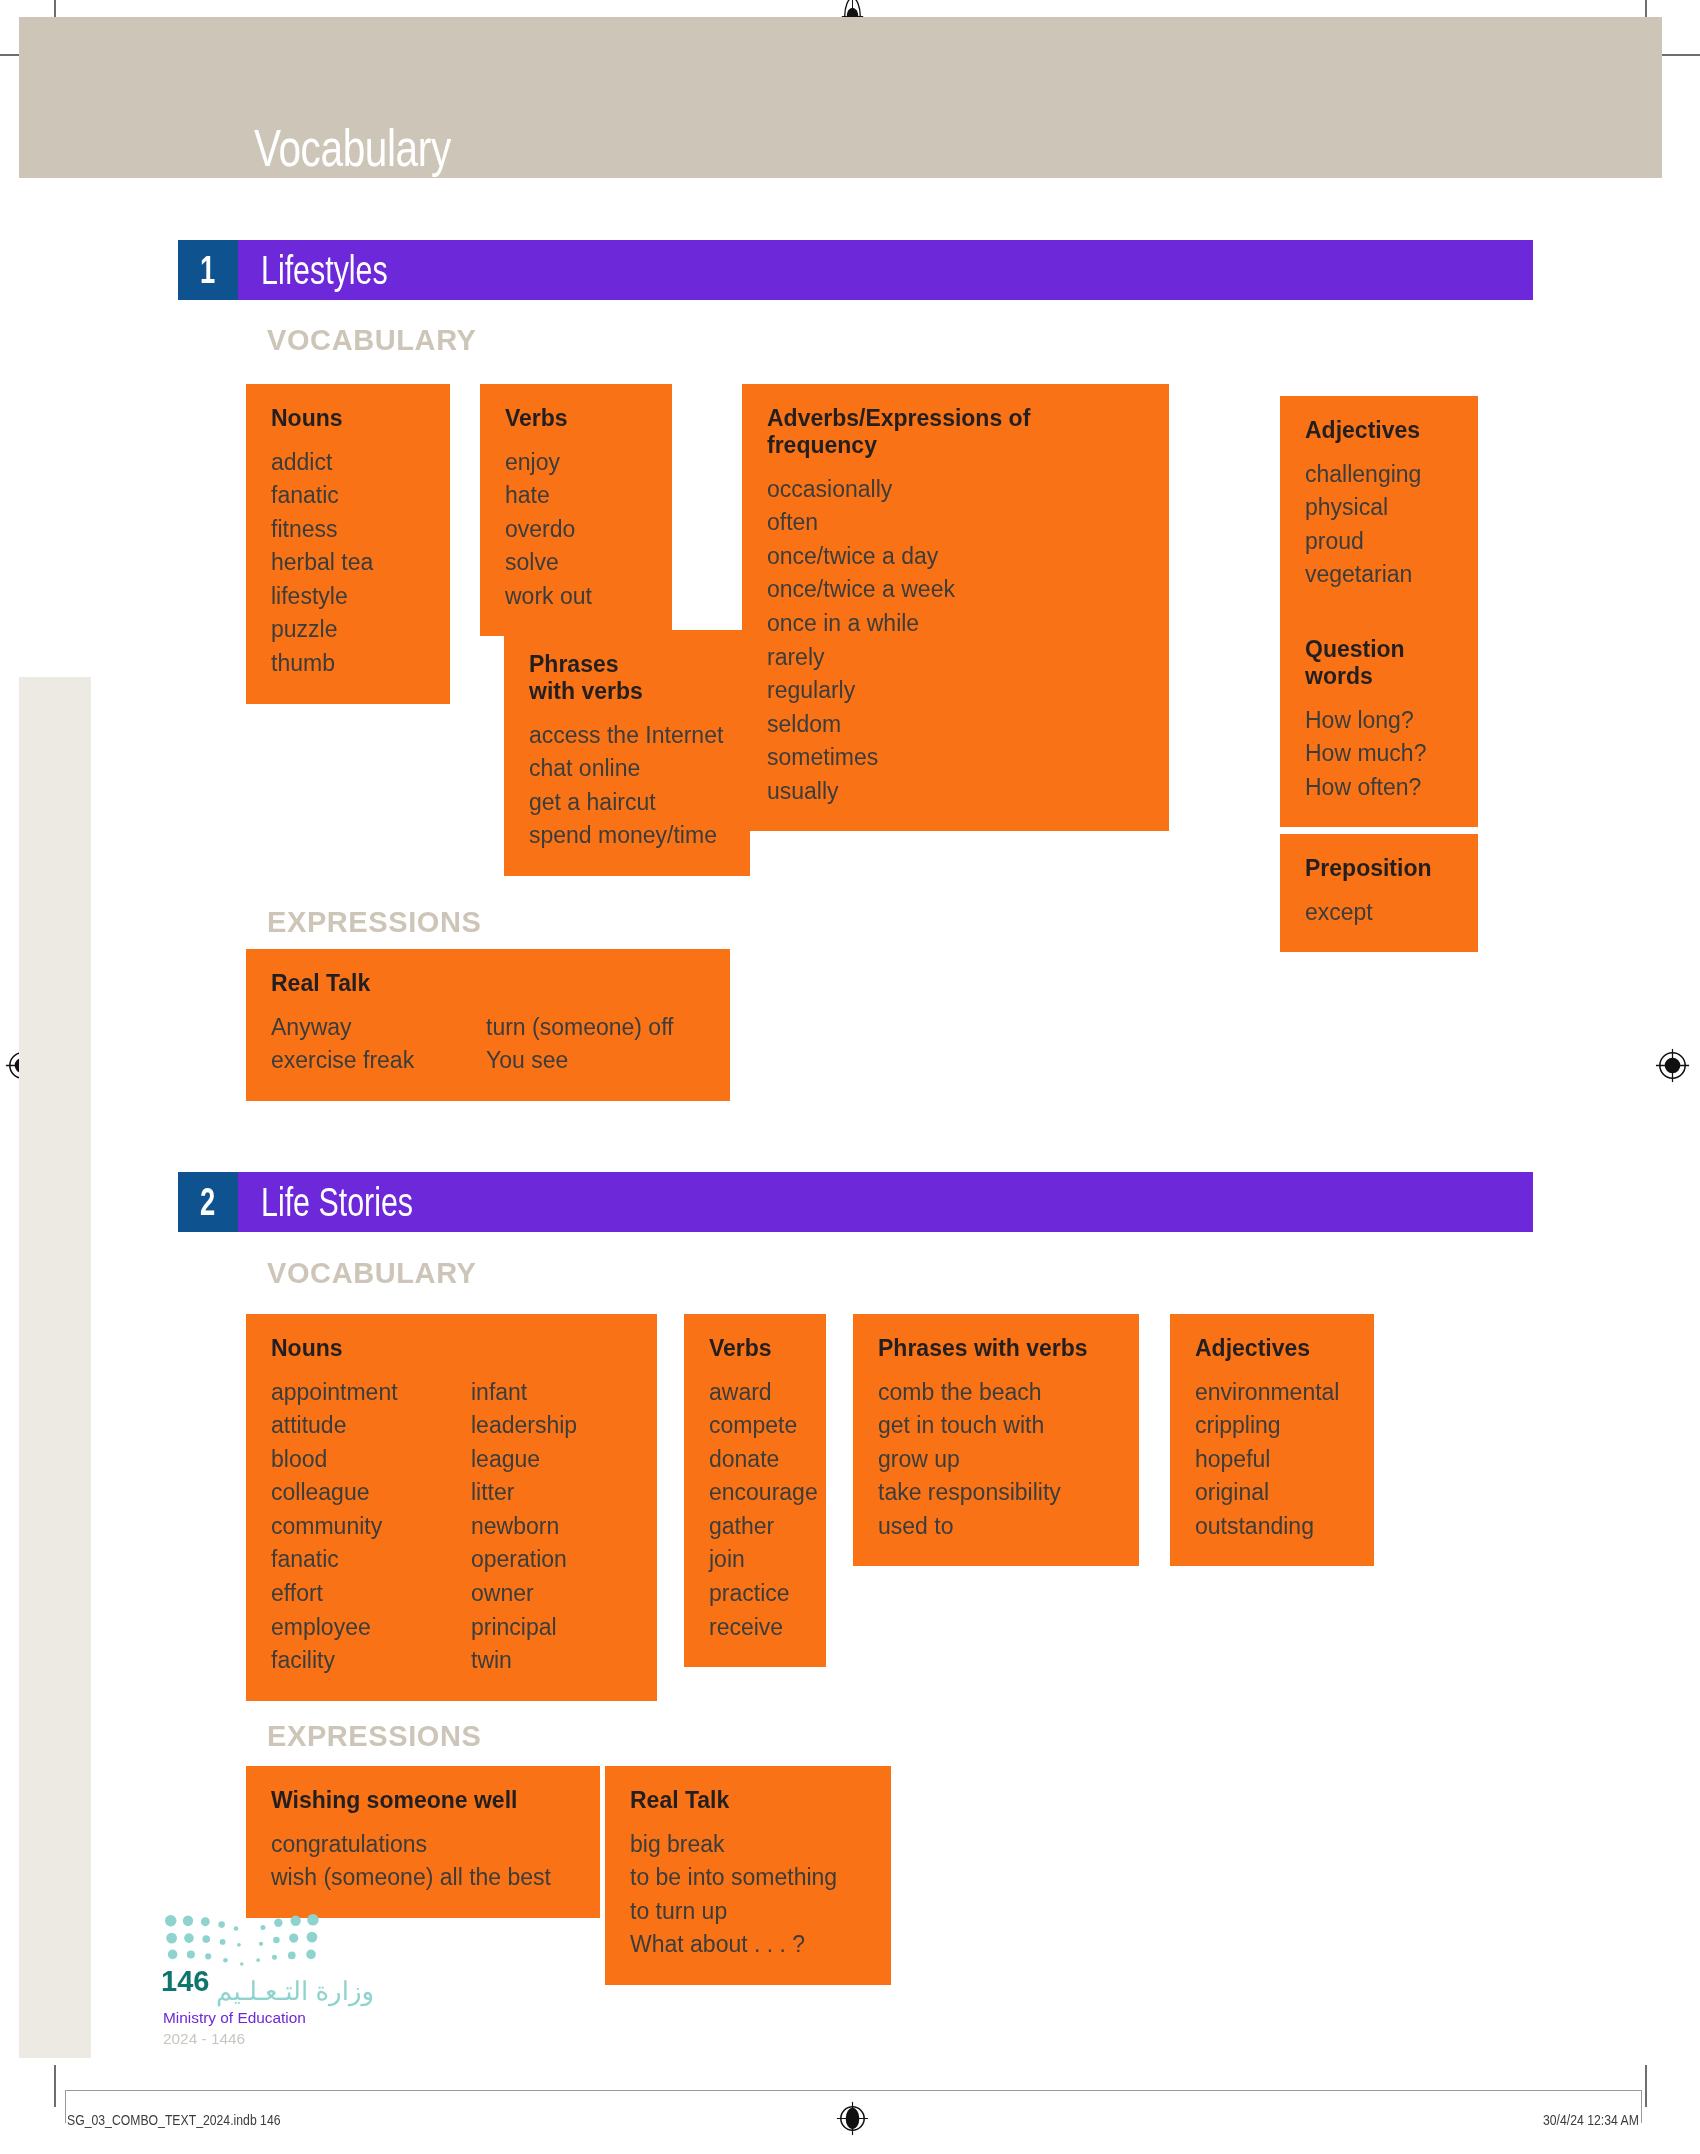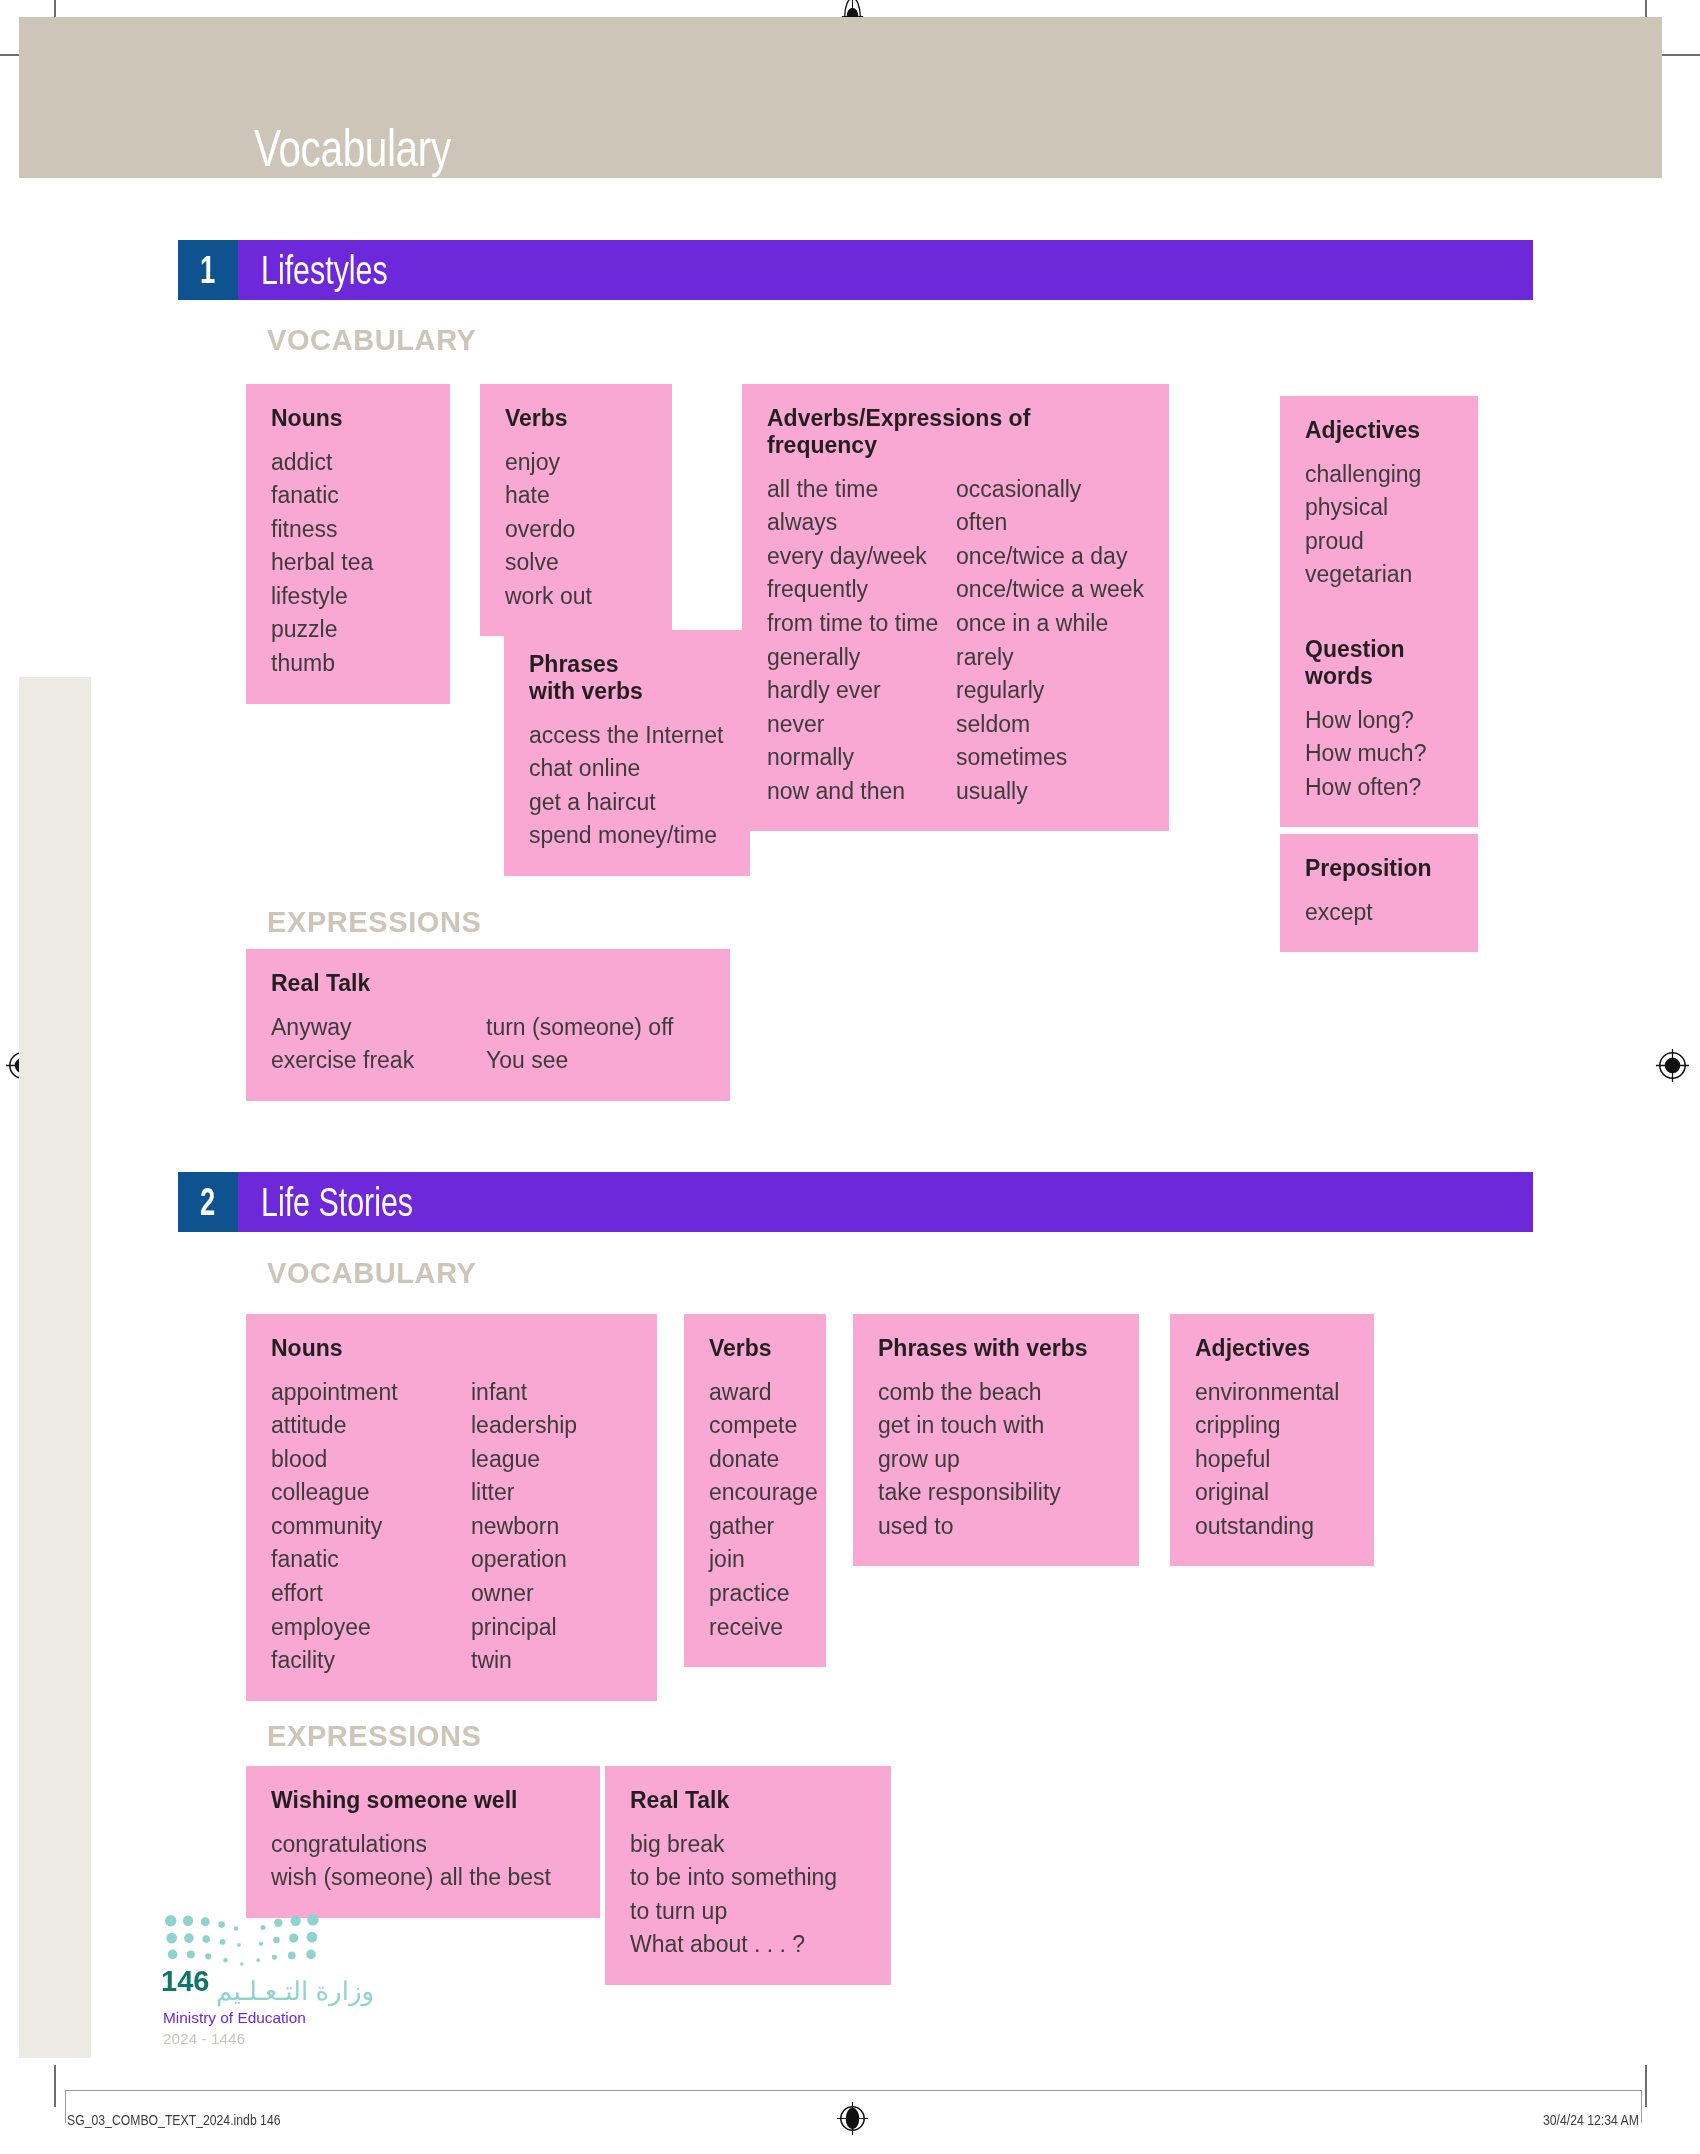--- a/index.html
+++ b/index.html
@@ -109,21 +109,21 @@
     position: absolute;
     color: #cdc5b8;
     font-size: 29px;
     font-weight: 700;
     letter-spacing: 0.6px;
   }
 
   
   .wbox {
     position: absolute;
-    background: #f9a8d4;
+    background: #f97316;
     box-sizing: border-box;
     padding: 21px 25px 23px 25px;
   }
   .wbox-title {
     font-size: 23px;
     font-weight: 700;
     color: #231f20;
     line-height: 1.18;
     margin-bottom: 13.4px;
     white-space: pre-line;
@@ -303,32 +303,20 @@
           <div class="witem">chat online</div>
           <div class="witem">get a haircut</div>
           <div class="witem">spend money/time</div>
         </div>
     </div>
   </div>
 
   <div class="wbox" style="left:742px; top:384px; width:427px;">
     <div class="wbox-title">Adverbs/Expressions of frequency</div>
     <div class="wcols">
-      <div class="wcol" style="width:259px;">
-          <div class="witem">all the time</div>
-          <div class="witem">always</div>
-          <div class="witem">every day/week</div>
-          <div class="witem">frequently</div>
-          <div class="witem">from time to time</div>
-          <div class="witem">generally</div>
-          <div class="witem">hardly ever</div>
-          <div class="witem">never</div>
-          <div class="witem">normally</div>
-          <div class="witem">now and then</div>
-        </div>
       <div class="wcol">
           <div class="witem">occasionally</div>
           <div class="witem">often</div>
           <div class="witem">once/twice a day</div>
           <div class="witem">once/twice a week</div>
           <div class="witem">once in a while</div>
           <div class="witem">rarely</div>
           <div class="witem">regularly</div>
           <div class="witem">seldom</div>
           <div class="witem">sometimes</div>

